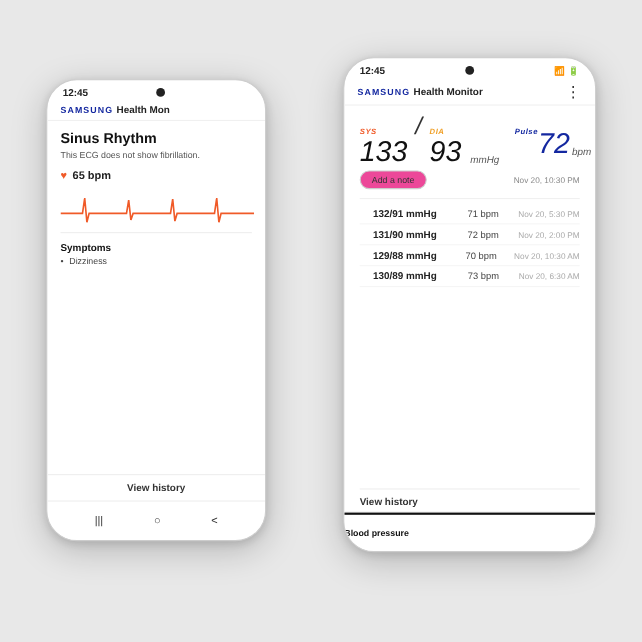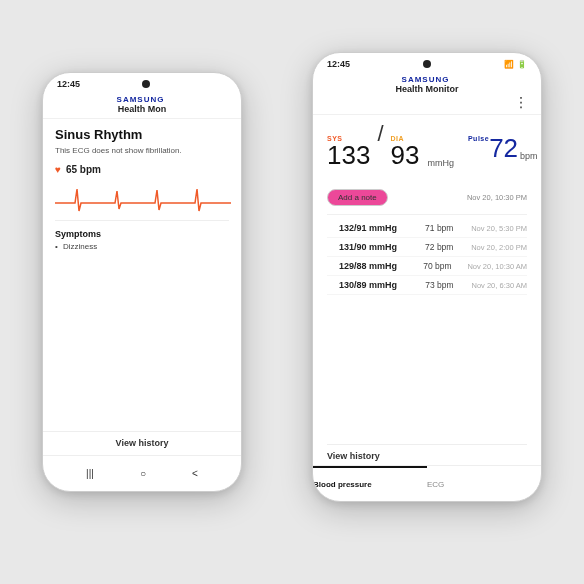--- a/index.html
+++ b/index.html
@@ -74,21 +74,20 @@
       gap: 3px;
       font-size: 8px;
     }
 
     
     .app-header {
       display: flex;
       align-items: center;
       padding: 4px 12px 4px 12px;
       border-bottom: 1px solid #f0f0f0;
-      flex-direction: column;
     }
 
     .samsung-logo {
       font-size: 8px;
       font-weight: 700;
       letter-spacing: 1px;
       text-transform: uppercase;
       color: #1428A0;
       margin-right: 3px;
     }
@@ -238,21 +237,22 @@
 
     
     .bp-main {
       padding: 6px 14px 0 14px;
     }
 
     .bp-values-row {
       display: flex;
       align-items: baseline;
       gap: 6px;
-      margin-bottom: 21px;
+      margin-bottom: 5px;
+      font-style: italic;
     }
 
     .bp-group {
       display: flex;
       flex-direction: column;
     }
 
     .bp-label {
       font-size: 7px;
       font-weight: 700;
@@ -493,20 +493,17 @@
       </div>
     </div>
 
     <div class="view-history-right">View history</div>
 
     <div class="bottom-nav">
       <div class="bottom-nav-tabs">
         <div class="nav-tab active">
           <span style="font-size:8px;font-weight:700;color:#111;">Blood pressure</span>
         </div>
-        <div class="nav-tab">
-          <span style="font-size:8px;color:#888;">ECG</span>
-        </div>
       </div>
     </div>
   </div>
 
 </div>
 
 </body></html>

